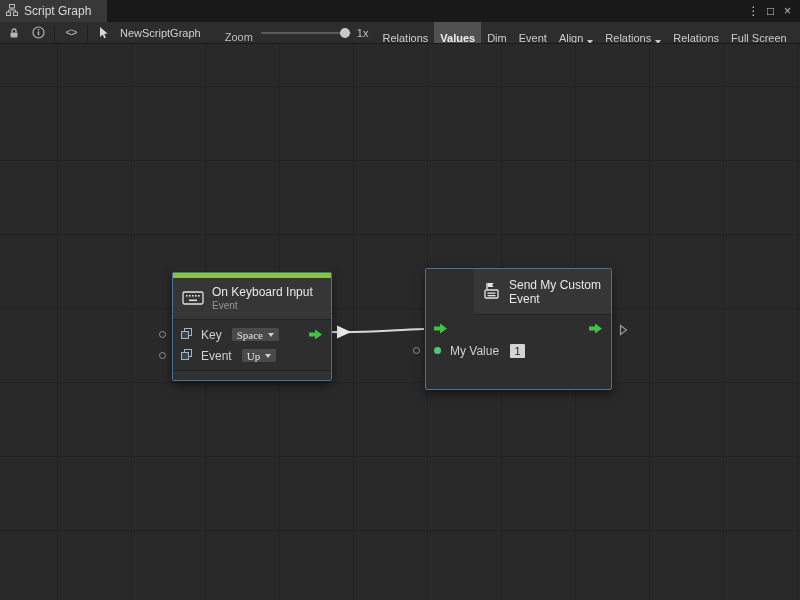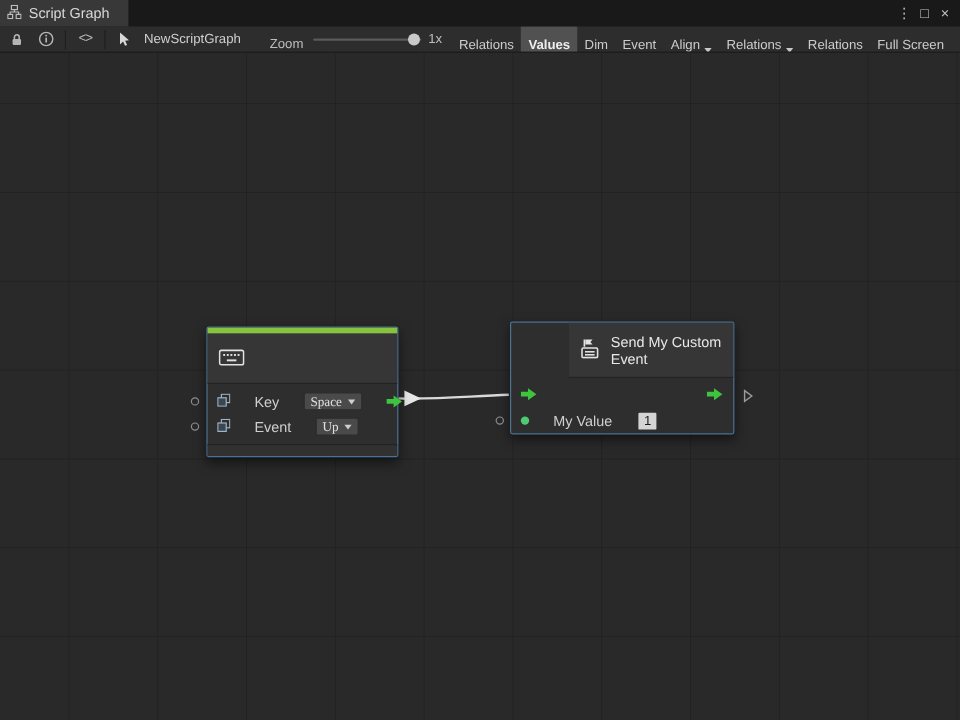--- a/index.html
+++ b/index.html
@@ -43,22 +43,22 @@
   
   .node { position:absolute; background:#2e2e2e; border:1px solid #4a7296; border-radius:2px;
     box-shadow:0 4px 10px rgba(0,0,0,.5); font-size:12px; color:#d6d6d6; }
   .node-accent { height:5px; background:#86c440; }
   .node-header { display:flex; align-items:center; gap:8px; padding:6px 9px;
     background:#363636; border-bottom:1px solid #232323; min-height:42px; }
   .node-send .node-header { min-height:46px;margin-left:48px; }
   .node-title { font-size:12px; color:#e8e8e8; line-height:14px; }
   .node-sub { font-size:10px; color:#979797; line-height:12px; margin-top:1px; }
   .node-body { padding-top:4px; }
-  .node-send .node-body { padding-bottom:0; }
-  .node-row { height:21px; display:flex; align-items:center; padding:0 8px; gap:20px; position:relative; }
+  .node-send .node-body { padding-bottom:28px; }
+  .node-row { height:21px; display:flex; align-items:center; padding:0 8px; gap:9px; position:relative; }
   .flow-row { justify-content:space-between; }
   .node-footer { height:10px; border-top:1px solid #232323; margin-top:4px; background:#313131; }
   .row-label { color:#cfcfcf; }
   .dropdown { background:#4a4a4a; border:1px solid #2c2c2c; border-radius:2px; height:15px;
     padding:0 5px; font-size:11px; color:#e0e0e0; display:inline-flex; align-items:center; gap:5px;font-family:Liberation Serif, serif; }
   .dropdown .caret { border-top-color:#d0d0d0; }
   .arrow-out { margin-left:auto; display:flex; }
   .port-circle { position:absolute; left:-14px; top:7px; width:7px; height:7px;
     border:1px solid #8d8d8d; border-radius:50%; background:transparent; }
   .value-dot { width:7px; height:7px; border-radius:50%; background:#4ecb71; flex:0 0 7px; }
@@ -162,20 +162,24 @@
           <svg width="22" height="15" viewBox="0 0 22 15">
             <rect x="1" y="2" width="20" height="12" rx="1.5" fill="none" stroke="#e2e2e2" stroke-width="1.3"></rect>
             <rect x="4" y="5" width="1.6" height="1.6" fill="#e2e2e2"></rect>
               <rect x="7" y="5" width="1.6" height="1.6" fill="#e2e2e2"></rect>
             <rect x="10" y="5" width="1.6" height="1.6" fill="#e2e2e2"></rect>
               <rect x="13" y="5" width="1.6" height="1.6" fill="#e2e2e2"></rect>
             <rect x="16" y="5" width="1.6" height="1.6" fill="#e2e2e2"></rect>
             <rect x="7" y="9.5" width="8" height="1.6" fill="#e2e2e2"></rect>
           </svg>
         </span>
+        <div>
+          <div class="node-title">On Keyboard Input</div>
+          <div class="node-sub">Event</div>
+        </div>
       </div>
       <div class="node-body">
         <div class="node-row">
           <span class="port-circle"></span>
           <span>
             <svg width="11" height="11" viewBox="0 0 11 11">
               <rect x="3.5" y="0.5" width="7" height="7" fill="none" stroke="#9fb4c6"></rect>
               <rect x="0.5" y="3.5" width="7" height="7" fill="#3a4650" stroke="#9fb4c6"></rect>
             </svg>
           </span>

